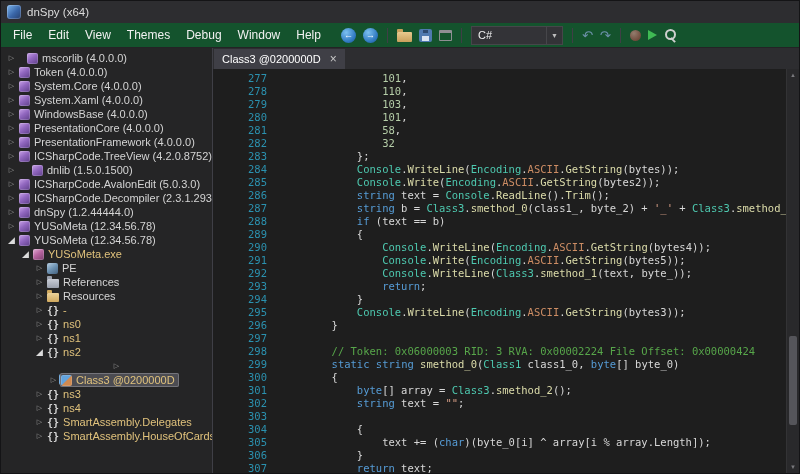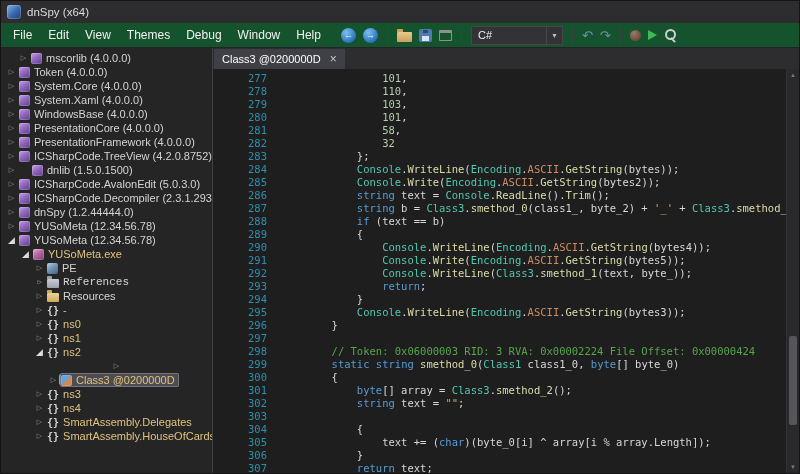--- a/index.html
+++ b/index.html
@@ -122,21 +122,21 @@
         <span class="tbi tb-curve">↷</span>
         <span class="tb-sep"></span>
         <span class="tbi tb-reddot"></span>
         <span class="tbi tb-play"></span>
         <span class="tbi tb-magnifier"></span>
       </div>
   </div>
 
   <div class="content">
     <div class="treepanel">
-        <div class="tree-row" style="padding-left: 16px;">
+        <div class="tree-row" style="padding-left: 4px; gap: 8px;">
           <span class="exp">▷</span>
           <span class="row-inner">
             <span class="ticon ic-assembly"></span>
             <span class="tlabel">mscorlib (4.0.0.0)</span>
           </span>
         </div>
         <div class="tree-row" style="padding-left: 4px;">
           <span class="exp">▷</span>
           <span class="row-inner">
             <span class="ticon ic-assembly"></span>
@@ -234,21 +234,21 @@
             <span class="tlabel gold">YUSoMeta.exe</span>
           </span>
         </div>
         <div class="tree-row" style="padding-left: 32px;">
           <span class="exp">▷</span>
           <span class="row-inner">
             <span class="ticon ic-pe"></span>
             <span class="tlabel">PE</span>
           </span>
         </div>
-        <div class="tree-row" style="padding-left: 32px; font-family: Liberation Mono, monospace;">
+        <div class="tree-row" style="padding-left: 32px;">
           <span class="exp">▷</span>
           <span class="row-inner">
             <span class="ticon ic-references"></span>
             <span class="tlabel">References</span>
           </span>
         </div>
         <div class="tree-row" style="padding-left: 32px;">
           <span class="exp">▷</span>
           <span class="row-inner">
             <span class="ticon ic-resources"></span>

